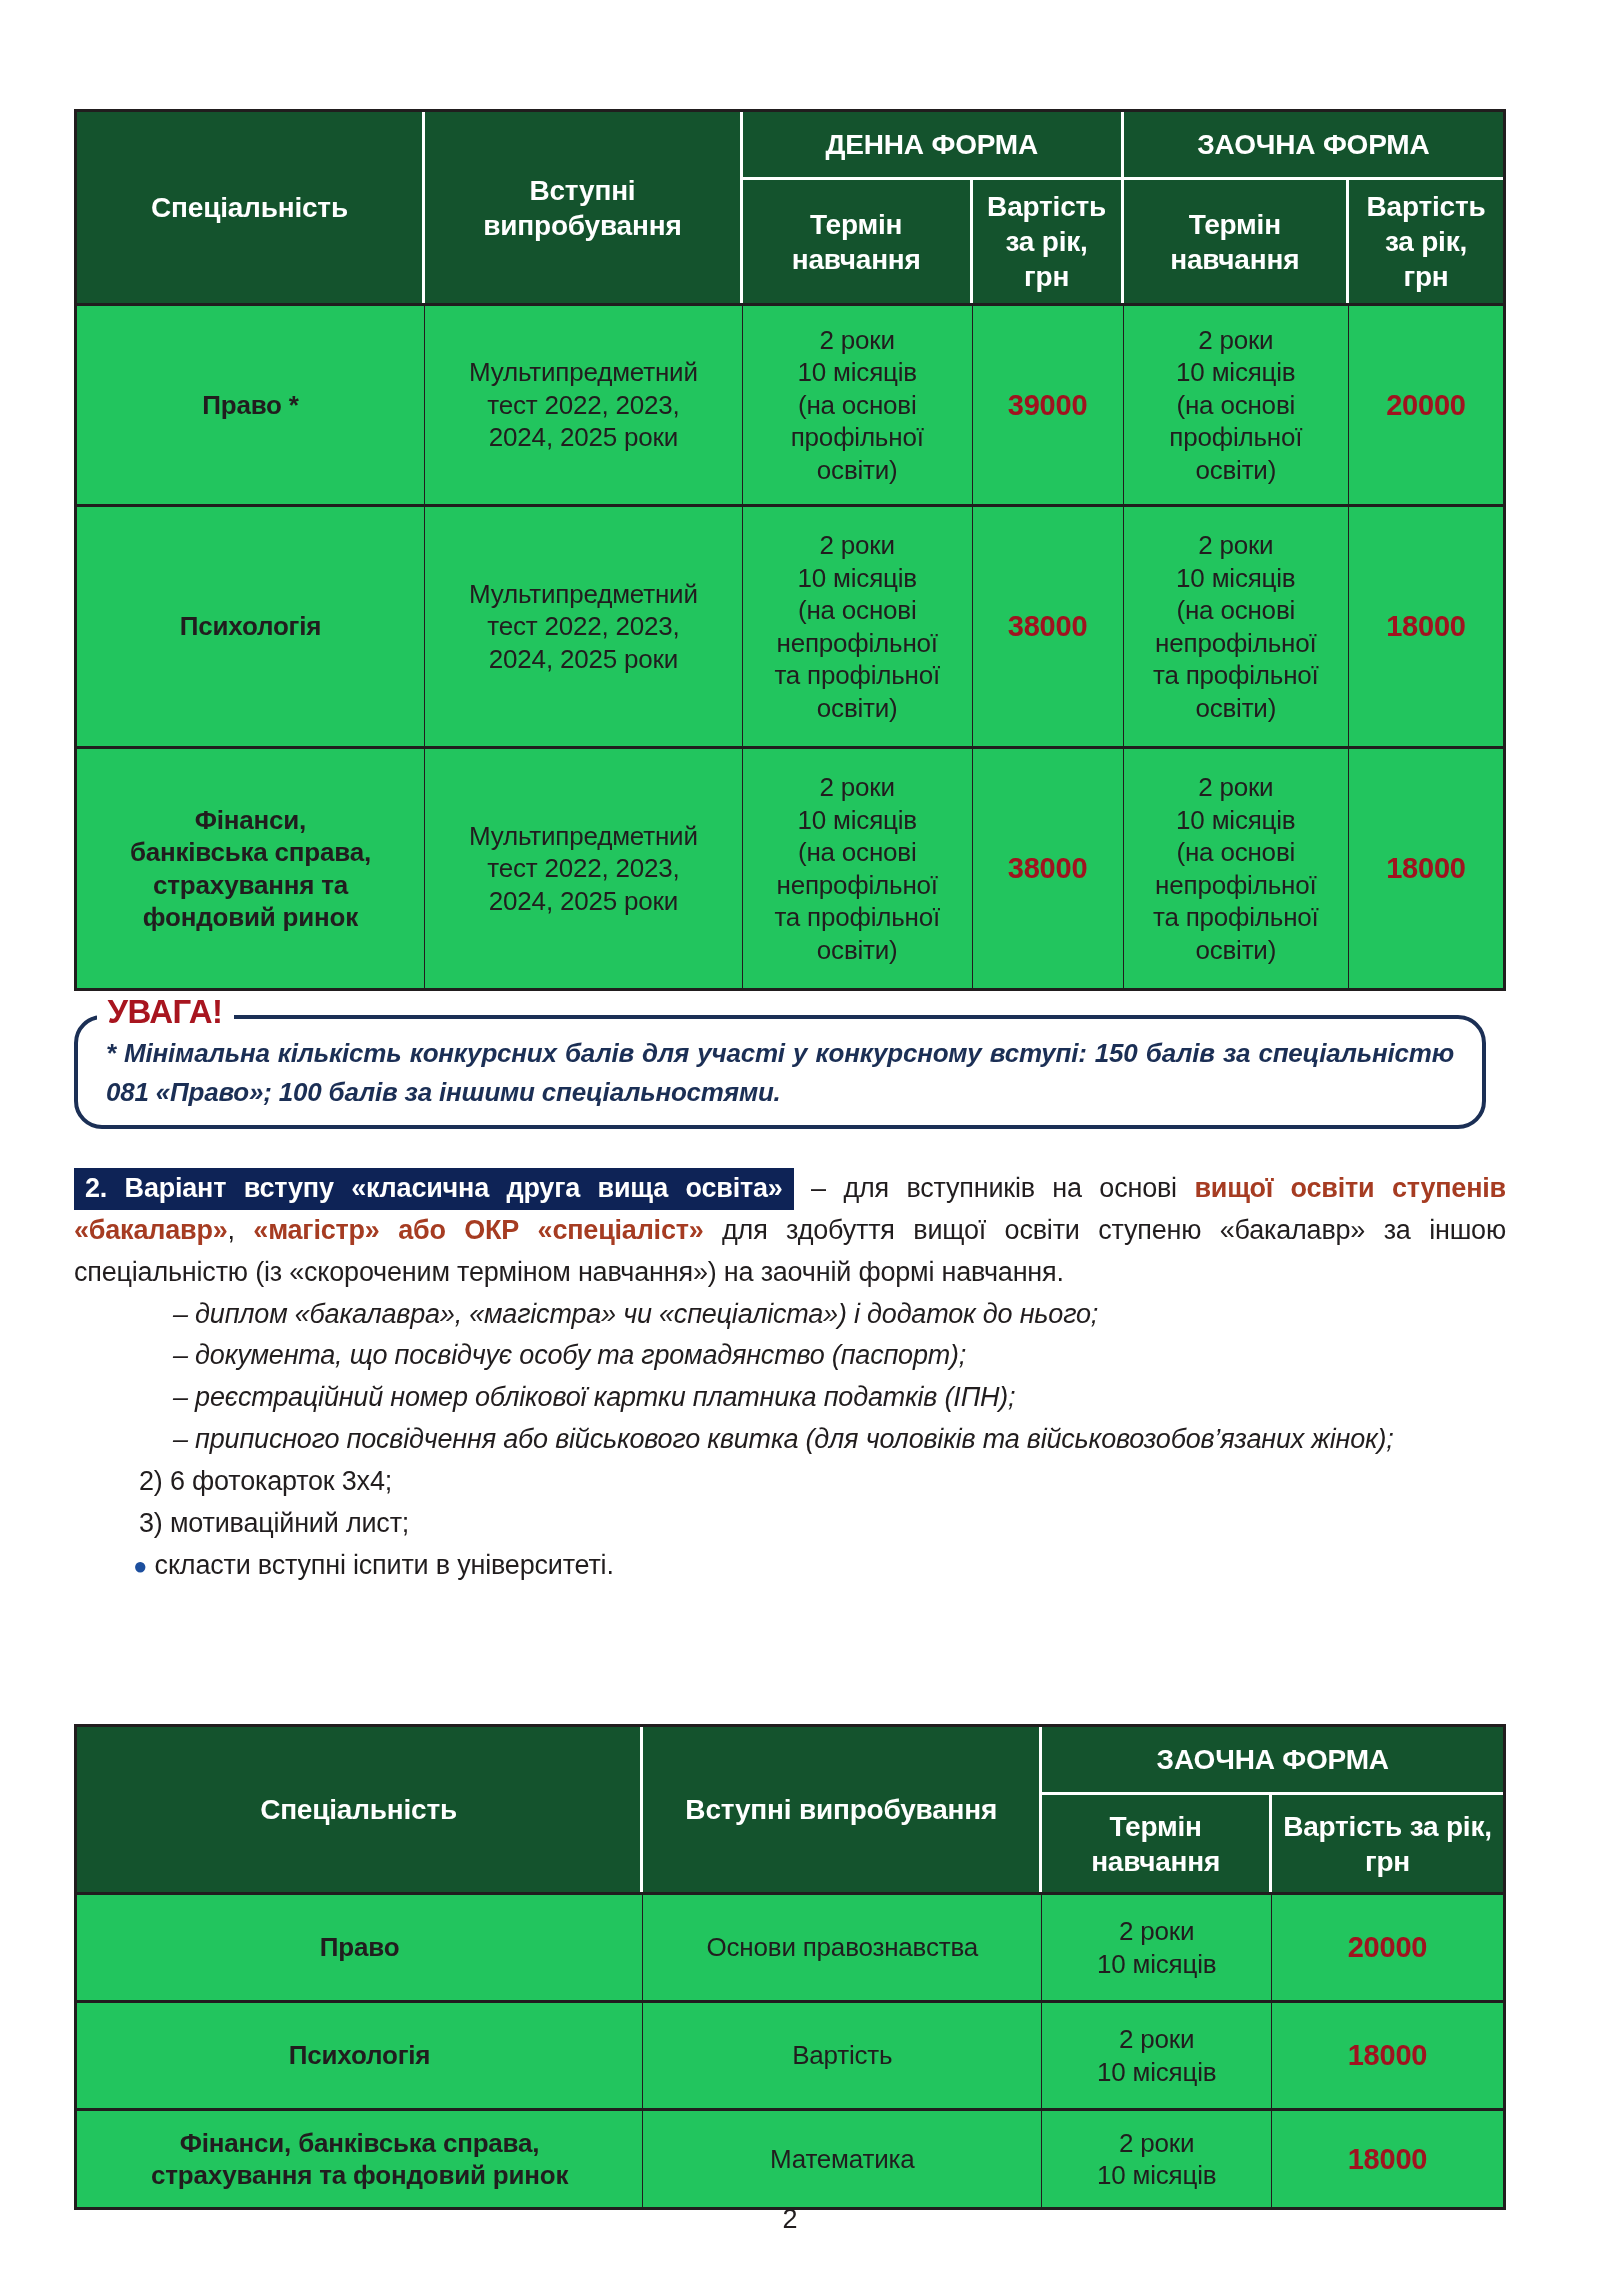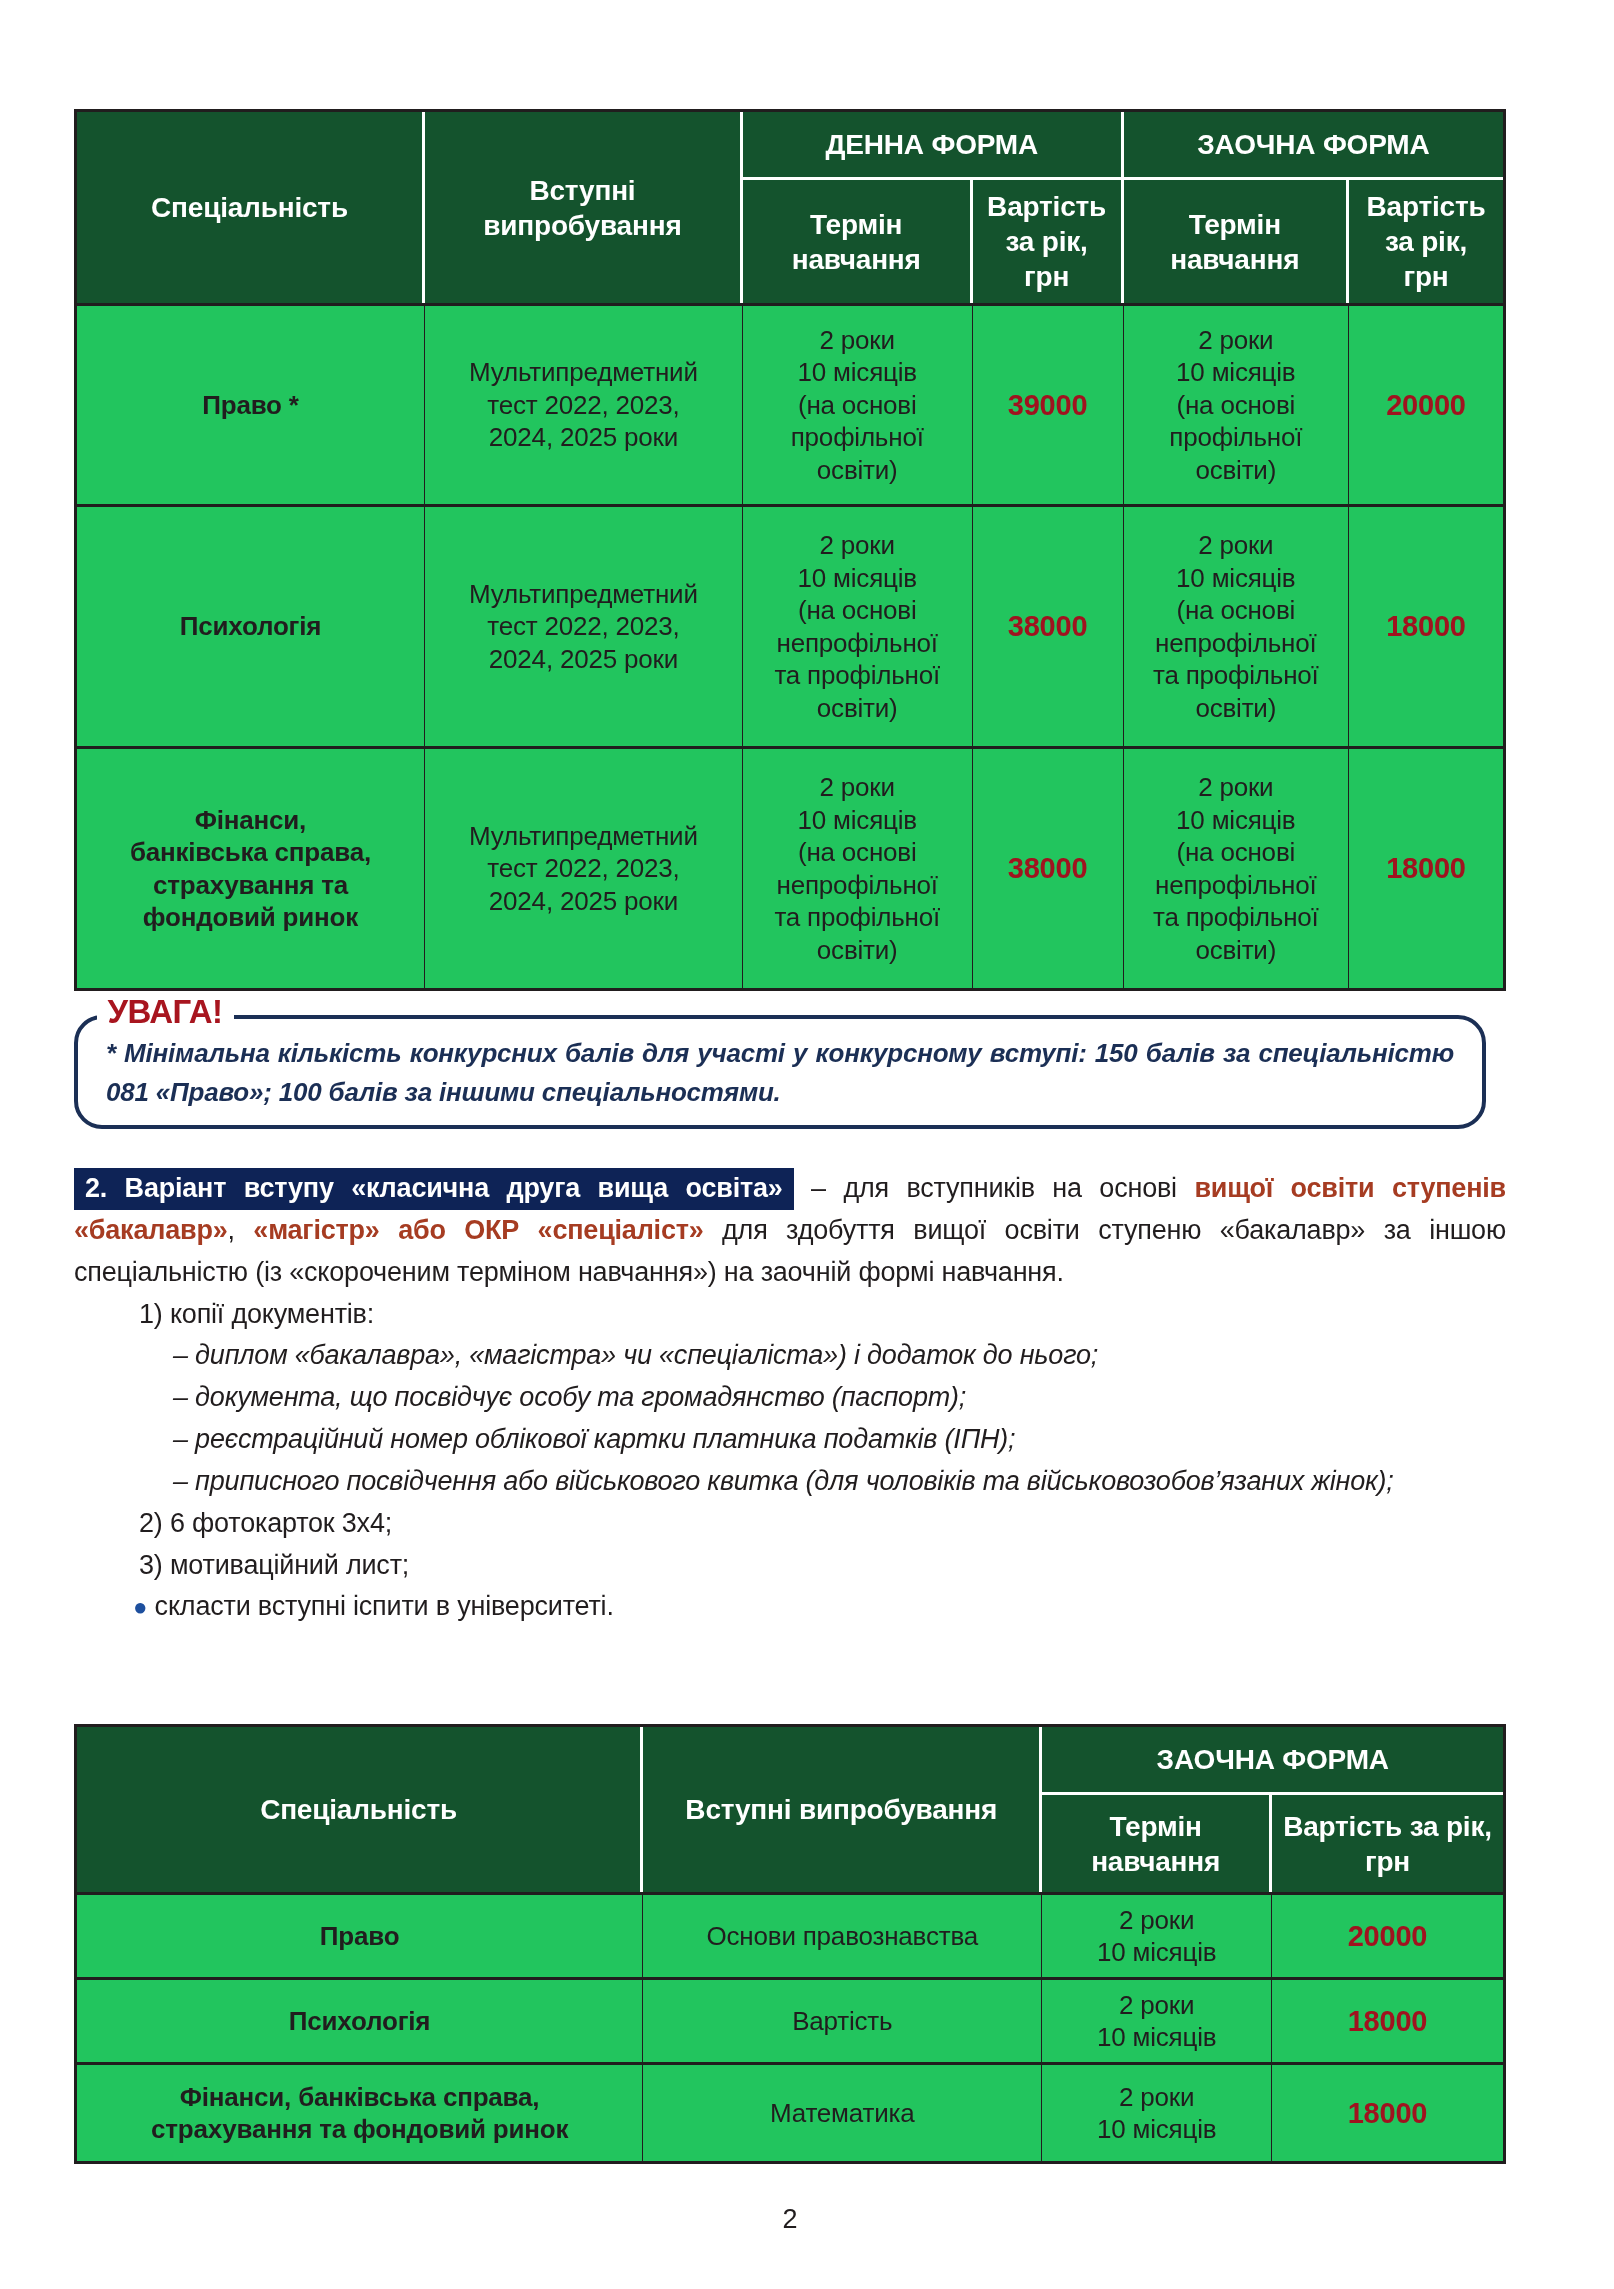--- a/index.html
+++ b/index.html
@@ -39,21 +39,21 @@
   table.adm td.price{font-weight:bold;color:#a0131f;font-size:29px;}
   #t1{position:absolute;left:74px;top:109px;}
   #t1 tr.band{height:68px;}
   #t1 tr.sub{height:123px;}
   #t1 tbody tr.r1{height:201px;}
   #t1 tbody tr.r2{height:242px;}
   #t1 tbody tr.r3{height:242px;}
   #t2{position:absolute;left:74px;top:1724px;}
   #t2 tr.band{height:68px;}
   #t2 tr.sub{height:97px;}
-  #t2 tbody tr{height:85px;}
+  #t2 tbody tr{height:108px;}
   #t2 tbody tr.r3{height:99px;margin-top:20px;}
   
   .attention{
     position:absolute;left:74px;top:1015px;width:1412px;
     box-sizing:border-box;
     border:4.6px solid #1b2f55;border-radius:28px;
     min-height:103px;
   }
   .attention-label{
     position:absolute;top:-26px;left:18.5px;
@@ -195,21 +195,20 @@
   </div>
 
   <div class="body-text">
     <p class="para">
       <span class="hl">2. Варіант вступу «класична друга вища освіта»</span>
       <span>– для вступників на основі</span>
       <span class="accent">вищої освіти ступенів «бакалавр»</span><span>,</span>
       <span class="accent">«магістр» або ОКР «спеціаліст»</span>
       <span>для здобуття вищої освіти ступеню «бакалавр» за іншою спеціальністю (із «скороченим терміном навчання») на заочній формі навчання.</span>
     </p>
-    <p class="num-item">1) копії документів:</p>
     <p class="dash-item">– диплом «бакалавра», «магістра» чи «спеціаліста») і додаток до нього;</p>
     <p class="dash-item">– документа, що посвідчує особу та громадянство (паспорт);</p>
     <p class="dash-item">– реєстраційний номер облікової картки платника податків (ІПН);</p>
     <p class="dash-item">– приписного посвідчення або військового квитка (для чоловіків та військовозобов’язаних жінок);</p>
     <p class="num-item">2) 6 фотокарток 3х4;</p>
     <p class="num-item">3) мотиваційний лист;</p>
     <p class="bullet-item"><span class="bullet">●</span> <span>скласти вступні іспити в університеті.</span></p>
   </div>
 
   <table class="adm" id="t2">

